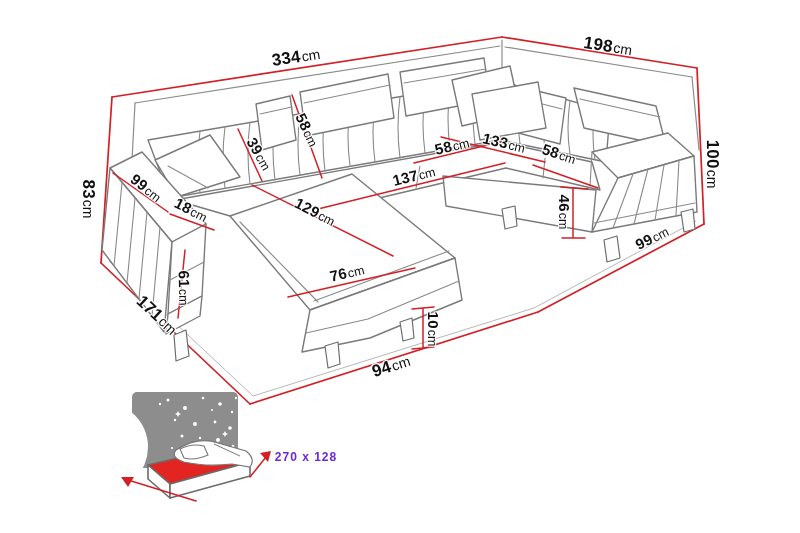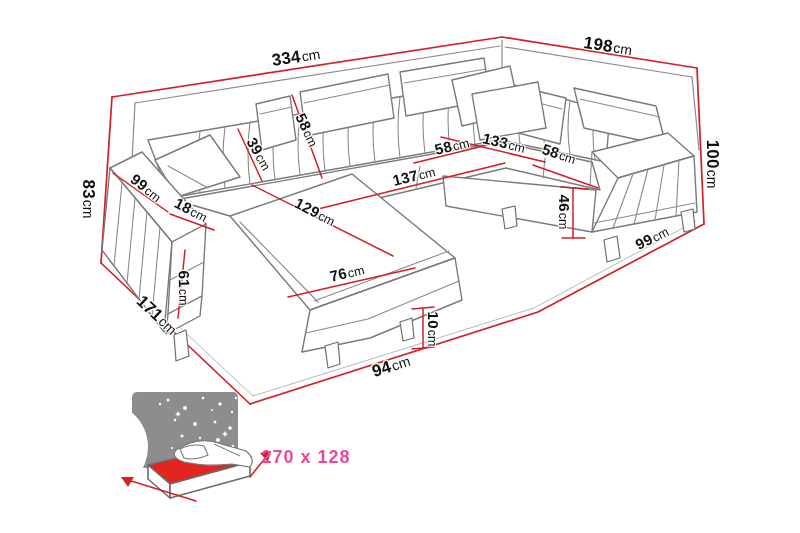--- a/index.html
+++ b/index.html
@@ -14,21 +14,21 @@
     transform:translate(-50%,-50%) rotate(var(--r,0deg));
     transform-origin:center center;line-height:1;
     text-shadow:-1px -1px 0 #fff,1px -1px 0 #fff,-1px 1px 0 #fff,1px 1px 0 #fff,0 0 3px #fff;
   }
   .dim .n{font-weight:700;font-size:15px;letter-spacing:.2px;}
   .dim .u{font-weight:400;font-size:12.5px;margin-left:1px;}
   .dim.lg .n{font-size:17px;}
   .dim.lg .u{font-size:14px;}
   .bedsize{
     position:absolute;transform:translate(-50%,-50%);
-    font-weight:700;font-size:18px;color:#ec4899;letter-spacing:1px;white-space:nowrap;
+    font-weight:700;font-size:12px;color:#6d28d9;letter-spacing:1px;white-space:nowrap;
   }
   .redline{stroke:#d22027;stroke-width:1.7;fill:none;stroke-linecap:round;}
   .redthin{stroke:#d22027;stroke-width:1.5;fill:none;stroke-linecap:round;}
   .gray{stroke:#8c8c8c;stroke-width:1.2;fill:none;stroke-linecap:round;}
   .floorln{stroke:#b7b7b7;stroke-width:1;fill:none;}
   .sofa{stroke:#7a7a7a;stroke-width:1.4;fill:#ffffff;stroke-linejoin:round;stroke-linecap:round;}
   .seamln{stroke:#8a8a8a;stroke-width:1.1;fill:none;stroke-linecap:round;}
   .leg{stroke:#6e6e6e;stroke-width:1.2;fill:#fdfdfd;stroke-linejoin:round;}
   .bedoutline{stroke:#6b6b6b;stroke-width:1.6;stroke-linejoin:round;}
 </style>

